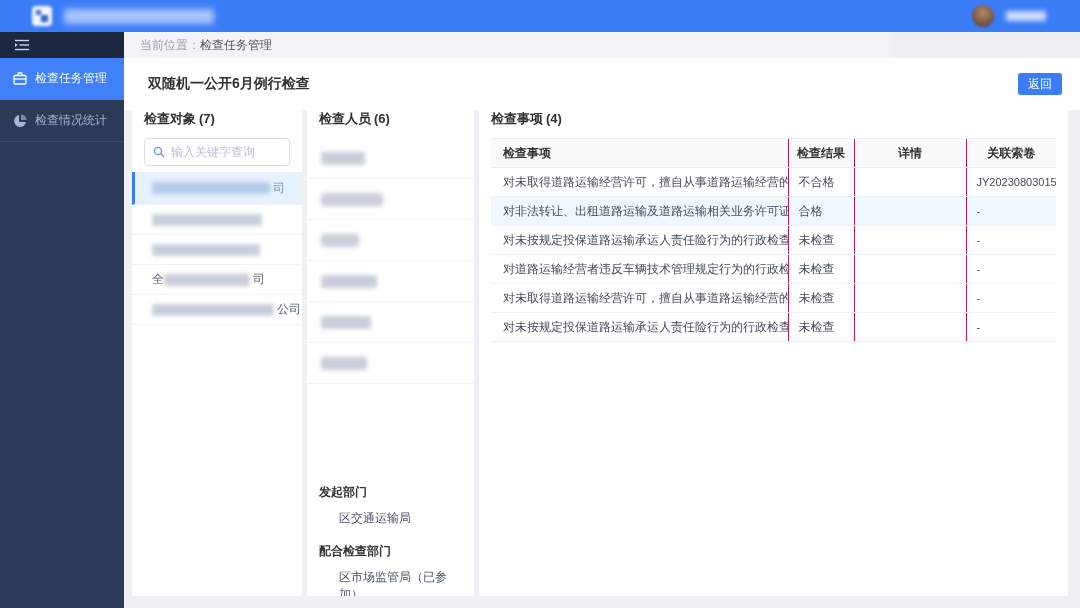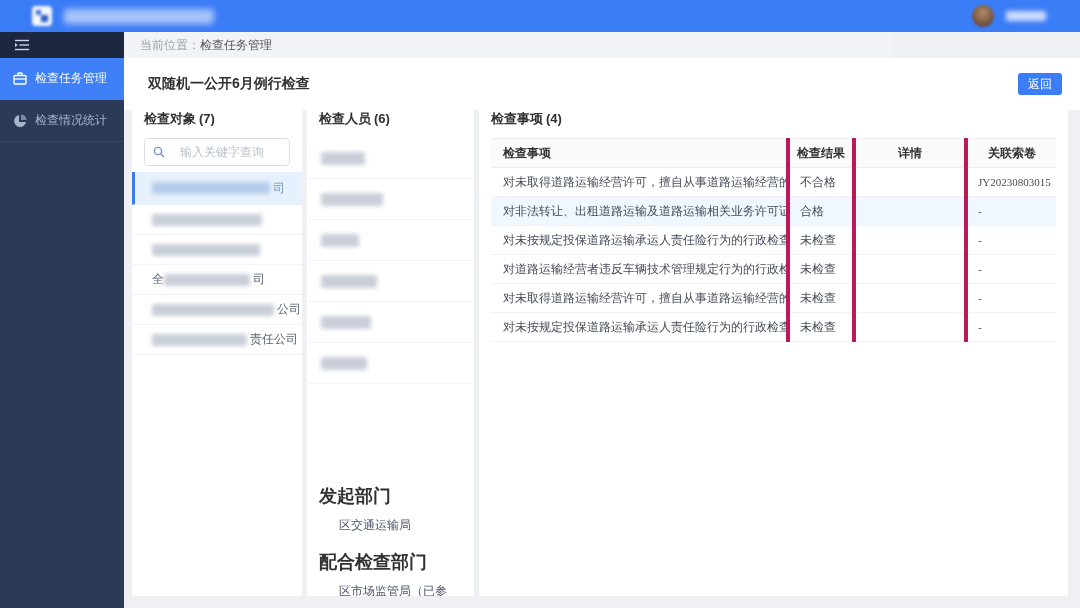--- a/index.html
+++ b/index.html
@@ -43,52 +43,52 @@
   
   .panels { position:absolute; top:98px; left:132px; width:936px; height:498px; display:flex; gap:5px; }
   .panel { background:#fff; border-radius:2px; padding:12px; overflow:hidden; }
   .panel-1 { width:170px; }
   .panel-2 { width:167px; display:flex; flex-direction:column; }
   .panel-3 { flex:1; }
   .panel-title { font-size:13px; font-weight:bold; color:#303133; margin-bottom:10px; }
   .panel-title .cnt { font-weight:bold; margin-left:3px; }
   
   .search-box { height:28px; border:1px solid #d9dde4; border-radius:4px;
-    display:flex; align-items:center; padding:0 8px; gap:15px; }
+    display:flex; align-items:center; padding:0 8px; gap:6px; }
   .search-box input { border:none; outline:none; width:100%; font-size:12px;
     font-family:inherit; color:#333; background:transparent; }
   .search-box input::placeholder { color:#b9bfc9; }
   
   .co-list { margin:6px -12px 0 -12px; }
   .co-item { height:30px; display:flex; align-items:center; padding-left:20px;
     border-bottom:1px solid #f2f3f5; cursor:pointer; font-size:12px; color:#5a6472; }
   .co-item .redact { height:12px; background:#c9cfd8; filter:blur(2px); margin-right:3px; }
   .co-item.selected { background:#e7f1fd; border-left:3px solid #3b7cf7; padding-left:17px;
     border-bottom-color:transparent; height:33px; color:#6f92c9; }
   .co-item.selected .redact { background:#b4cbe9; }
   .co-prefix:empty, .co-suffix:empty { display:none; }
   
   .st-list { margin:0 -12px; }
   .st-item { height:41px; display:flex; align-items:center; padding-left:14px; border-bottom:1px solid #f2f3f5; }
   .st-item .redact { height:13px; background:#c9ced8; filter:blur(2px); }
   .dept-block { margin-top:100px; }
-  .dept-title { font-size:18px; font-weight:bold; color:#303133; margin-bottom:9px; }
+  .dept-title { font-size:12px; font-weight:bold; color:#303133; margin-bottom:9px; }
   .dept-value { font-size:12px; color:#4a5566; margin:0 0 16px 20px; }
   
   .items-table { width:100%; border-collapse:collapse; font-size:12px; table-layout:fixed; }
   .items-table col.c1 { width:auto; }
   .items-table col.c2 { width:66px; }
   .items-table col.c3 { width:112px; }
   .items-table col.c4 { width:90px; }
   .items-table th { background:#fafafa; height:29px; font-weight:bold; color:#303133;
     border-top:1px solid #ebedf0; border-bottom:1px solid #ebedf0; text-align:center; }
   .items-table th:first-child { text-align:left; padding-left:12px; }
   .items-table td { height:29px; border-bottom:1px solid #f0f1f3; color:#454c57;
     white-space:nowrap; overflow:hidden; }
-  .items-table th + th, .items-table td + td { border-left:4px solid #be185d;font-family:Liberation Serif, serif; }
+  .items-table th + th, .items-table td + td { border-left:1px solid #be185d; }
   .td-item { padding-left:12px; }
   .td-result { padding-left:10px; }
   .td-archive { padding-left:10px; font-size:11px; color:#5a6472; }
   .r-danger { color:#f5222d; }
   tr.hl td { background:#f0f7ff; }
   svg { display:block; }
 </style>
 </head>
 <body>
 
@@ -179,25 +179,20 @@
       <div class="co-item">
         <span class="co-prefix">全</span>
         <span class="redact" style="width:86px"></span>
         <span class="co-suffix">司</span>
       </div>
       <div class="co-item">
 
         <span class="redact" style="width:122px"></span>
         <span class="co-suffix">公司</span>
       </div>
-      <div class="co-item">
-
-        <span class="redact" style="width:95px"></span>
-        <span class="co-suffix">责任公司</span>
-      </div>
     </div>
   </section>
 
   <section class="panel panel-2">
     <div class="panel-title">
       <span>检查人员</span><span class="cnt">(6)</span>
     </div>
     <div class="st-list">
       <div class="st-item">
           <span class="redact" style="width:44px"></span>

